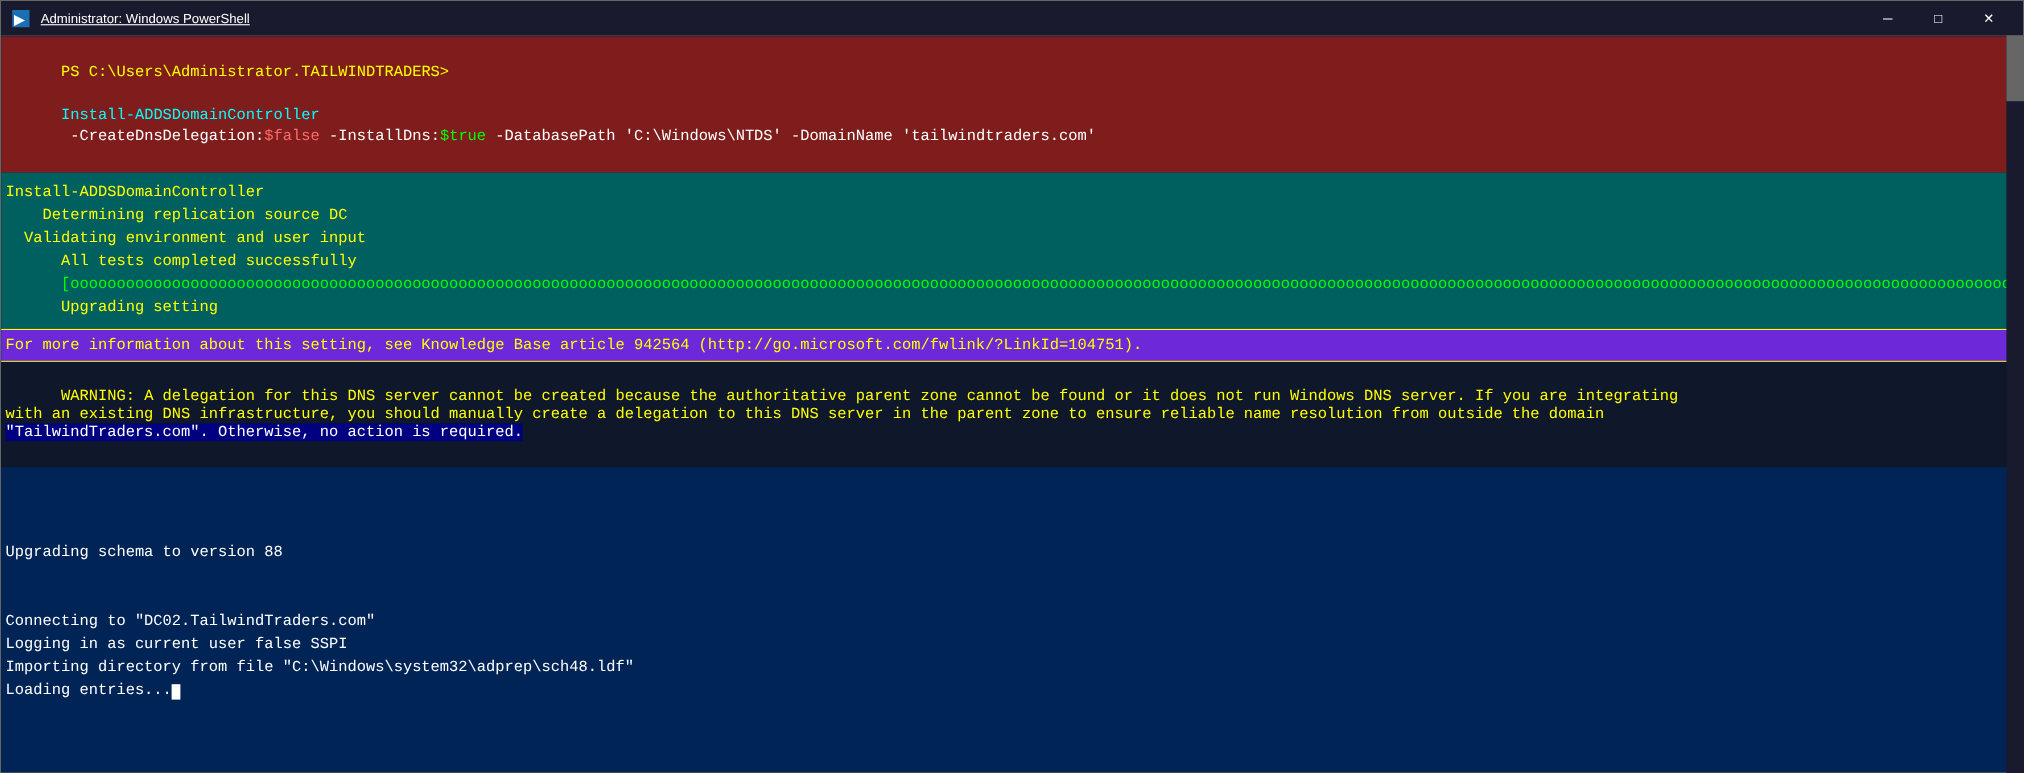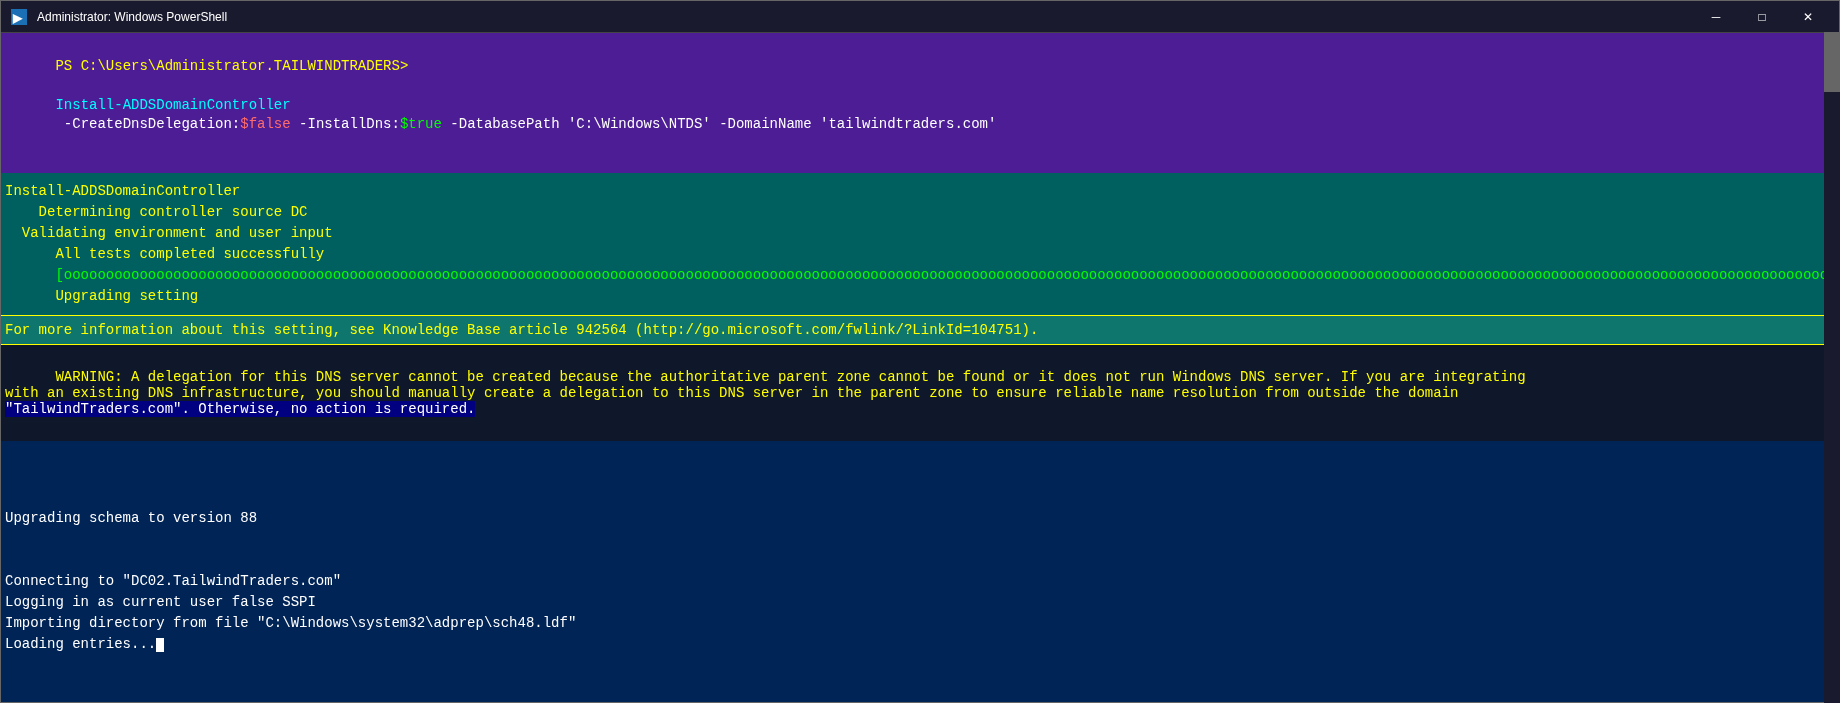--- a/index.html
+++ b/index.html
@@ -44,20 +44,21 @@
       color: #4fc3f7;
       font-size: 14px;
       font-weight: bold;
     }
 
     .title-bar-text {
       color: #ffffff;
       font-size: 12px;
       font-family: 'Segoe UI', Arial, sans-serif;
       flex: 1;
+      text-decoration: underline;
     }
 
     .title-bar-controls {
       display: flex;
       gap: 0;
     }
 
     .title-btn {
       width: 46px;
       height: 32px;
@@ -73,22 +74,22 @@
 
     .terminal-body {
       flex: 1;
       background: #012456;
       overflow: hidden;
       display: flex;
       flex-direction: column;
     }
 
     .prompt-line {
-      background: #4c1d95;
-      padding: 4px 4px 18px 4px;
+      background: #7f1d1d;
+      padding: 4px 4px 2px 4px;
       color: #ffffff;
       font-size: 14px;
       line-height: 1.4;
       white-space: pre-wrap;
       word-break: break-all;
     }
 
     .prompt-path {
       color: #ffff00;
     }
@@ -127,21 +128,21 @@
 
     .teal-yellow {
       color: #ffff00;
     }
 
     .teal-green {
       color: #00ff00;
     }
 
     .info-line {
-      background: #0f766e;
+      background: #6d28d9;
       padding: 6px 4px;
       font-size: 14px;
       color: #ffff00;
       white-space: pre-wrap;
       border-top: 1px solid #ffff00;
       border-bottom: 1px solid #ffff00;
       flex-shrink: 0;
     }
 
     .warning-section {
@@ -220,21 +221,21 @@
 
     <div class="prompt-line">
       <span class="prompt-path">PS C:\Users\Administrator.TAILWINDTRADERS&gt;</span>
       <span class="prompt-arrow"> </span>
       <span class="cmd-highlight">Install-ADDSDomainController</span>
       <span class="cmd-text"> -CreateDnsDelegation:<span class="cmd-bool-false">$false</span> -InstallDns:<span class="cmd-bool-true">$true</span> -DatabasePath 'C:\Windows\NTDS' -DomainName 'tailwindtraders.com'</span>
     </div>
 
     <div class="section-teal">
       <div class="teal-line teal-yellow">Install-ADDSDomainController</div>
-      <div class="teal-line teal-yellow">    Determining controller source DC</div>
+      <div class="teal-line teal-yellow">    Determining replication source DC</div>
       <div class="teal-line teal-yellow">  Validating environment and user input</div>
       <div class="teal-line teal-yellow">      All tests completed successfully</div>
       <div class="teal-line teal-green">      [ooooooooooooooooooooooooooooooooooooooooooooooooooooooooooooooooooooooooooooooooooooooooooooooooooooooooooooooooooooooooooooooooooooooooooooooooooooooooooooooooooooooooooooooooooooooooooooooooooooooooooooooooooooooooooooooooooooooooooooooooooooooooo]</div>
       <div class="teal-line teal-yellow">      Upgrading setting</div>
     </div>
 
     <div class="info-line">For more information about this setting, see Knowledge Base article 942564 (http://go.microsoft.com/fwlink/?LinkId=104751).</div>
 
     <div class="warning-section">
       <span>WARNING: A delegation for this DNS server cannot be created because the authoritative parent zone cannot be found or it does not run Windows DNS server. If you are integrating

